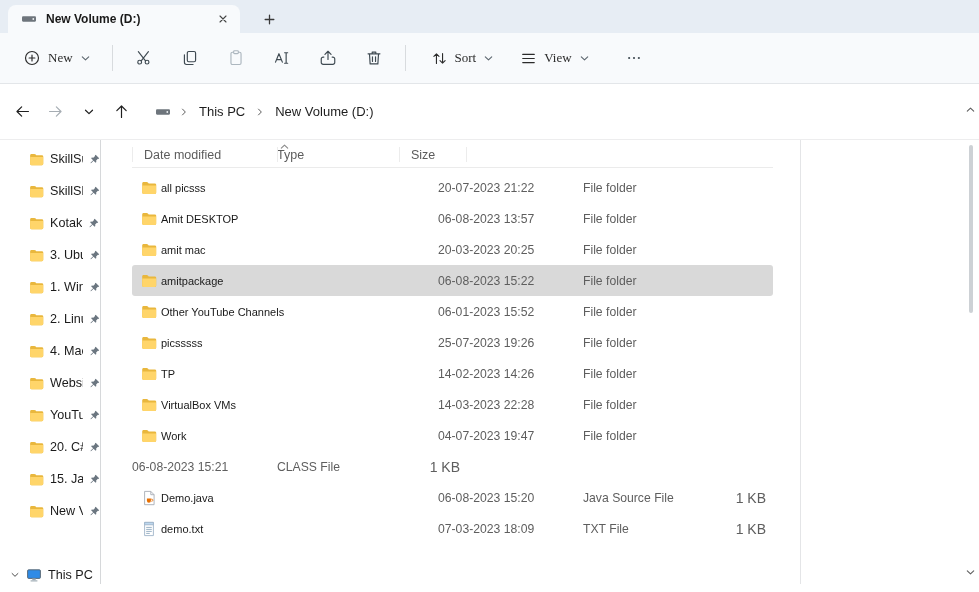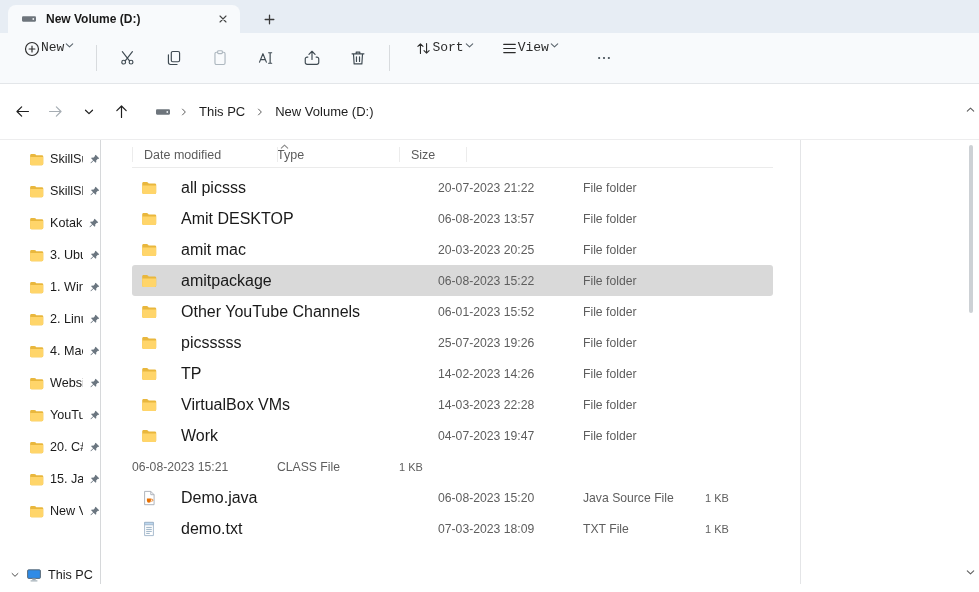--- a/index.html
+++ b/index.html
@@ -13,23 +13,23 @@
     border-radius:8px 8px 0 0;display:flex;align-items:center;gap:9px;padding:0 7px 0 13px}
   .tab-title{flex:1;font-size:12px;font-weight:bold;color:#1a1a1a;white-space:nowrap;overflow:hidden}
   .tab-close{width:20px;height:20px;border:none;background:none;color:#454545;display:flex;
     align-items:center;justify-content:center;border-radius:4px;cursor:pointer}
   .newtab{position:absolute;left:256px;top:7px;width:26px;height:24px;border:none;background:none;
     color:#3a3a3a;display:flex;align-items:center;justify-content:center;border-radius:4px;cursor:pointer}
 
   
   .toolbar{position:absolute;top:33px;left:0;right:0;height:51px;background:#f8fafc;
     border-bottom:1px solid #e3e6e9;display:flex;align-items:center;padding:0 12px;gap:4px}
-  .tb-txt-btn{display:flex;align-items:flex-start;height:36px;padding:0 11px;border:none;
+  .tb-txt-btn{display:flex;align-items:center;gap:7px;height:36px;padding:0 11px;border:none;
     background:transparent;border-radius:5px;font-size:13px;color:#2b2b2b;cursor:pointer;
-    font-family:Liberation Mono, monospace}
+    font-family:Liberation Serif, serif}
   .tb-ico{width:42px;height:36px;border:none;background:transparent;border-radius:5px;display:flex;
     align-items:center;justify-content:center;color:#3f4a52;cursor:pointer}
   .tb-ico.disabled{color:#adb7bf}
   .tb-sep{width:1px;height:26px;background:#d8dbde;margin:0 6px}
   .chev{color:#5c666e}
 
   
   .navbar{position:absolute;top:84px;left:0;right:0;height:56px;background:#fff;
     border-bottom:1px solid #ededee;display:flex;align-items:center;padding:0 6px}
   .nav-btn{width:33px;height:32px;border:none;background:none;border-radius:5px;color:#1f1f1f;
@@ -64,25 +64,25 @@
   .hc-size{width:68px;padding-left:12px}
   .hc-date::before,.hc-type::before,.hc-size::before,.hc-size::after{
     content:"";position:absolute;left:0;top:5px;bottom:5px;width:1px;background:#ececec}
   .hc-size::after{left:auto;right:0}
   .sort-caret{position:absolute;left:147px;top:-1px;width:12px;color:#8b8b8b;display:flex}
 
   
   .rows{position:absolute;left:132px;top:32px;width:641px}
   .row{height:31px;display:flex;align-items:center;border-radius:3px;cursor:pointer}
   .row.selected{background:#d9d9d9}
-  .c-name{width:306px;display:flex;align-items:center;gap:24px;padding-left:9px;
-    font-size:16px;color:#191919;overflow:hidden;white-space:nowrap}
+  .c-name{width:306px;display:flex;align-items:center;gap:4px;padding-left:9px;
+    font-size:11px;color:#191919;overflow:hidden;white-space:nowrap}
   .c-date{width:145px;font-size:12.2px;color:#5e5e5e;white-space:nowrap}
   .c-type{width:122px;font-size:12.2px;color:#5e5e5e;white-space:nowrap}
-  .c-size{width:68px;font-size:11px;color:#5e5e5e;padding-right:7px;white-space:nowrap}
+  .c-size{width:68px;font-size:14px;color:#5e5e5e;text-align:right;padding-right:7px;white-space:nowrap}
   .fico{flex-shrink:0;display:flex}
 
   
   .vscroll{position:absolute;top:97px;right:1px;width:15px;bottom:2px}
   .vs-up{position:absolute;top:7px;left:2px;color:#5f5f5f;border:none;background:none;cursor:pointer;display:flex}
   .vs-thumb{position:absolute;top:48px;left:6px;width:4px;height:168px;background:#cdd1d5;border-radius:2px;cursor:pointer}
   .vs-down{position:absolute;bottom:4px;left:2px;color:#5f5f5f;border:none;background:none;cursor:pointer;display:flex}
 
   svg{display:block}
 </style>

